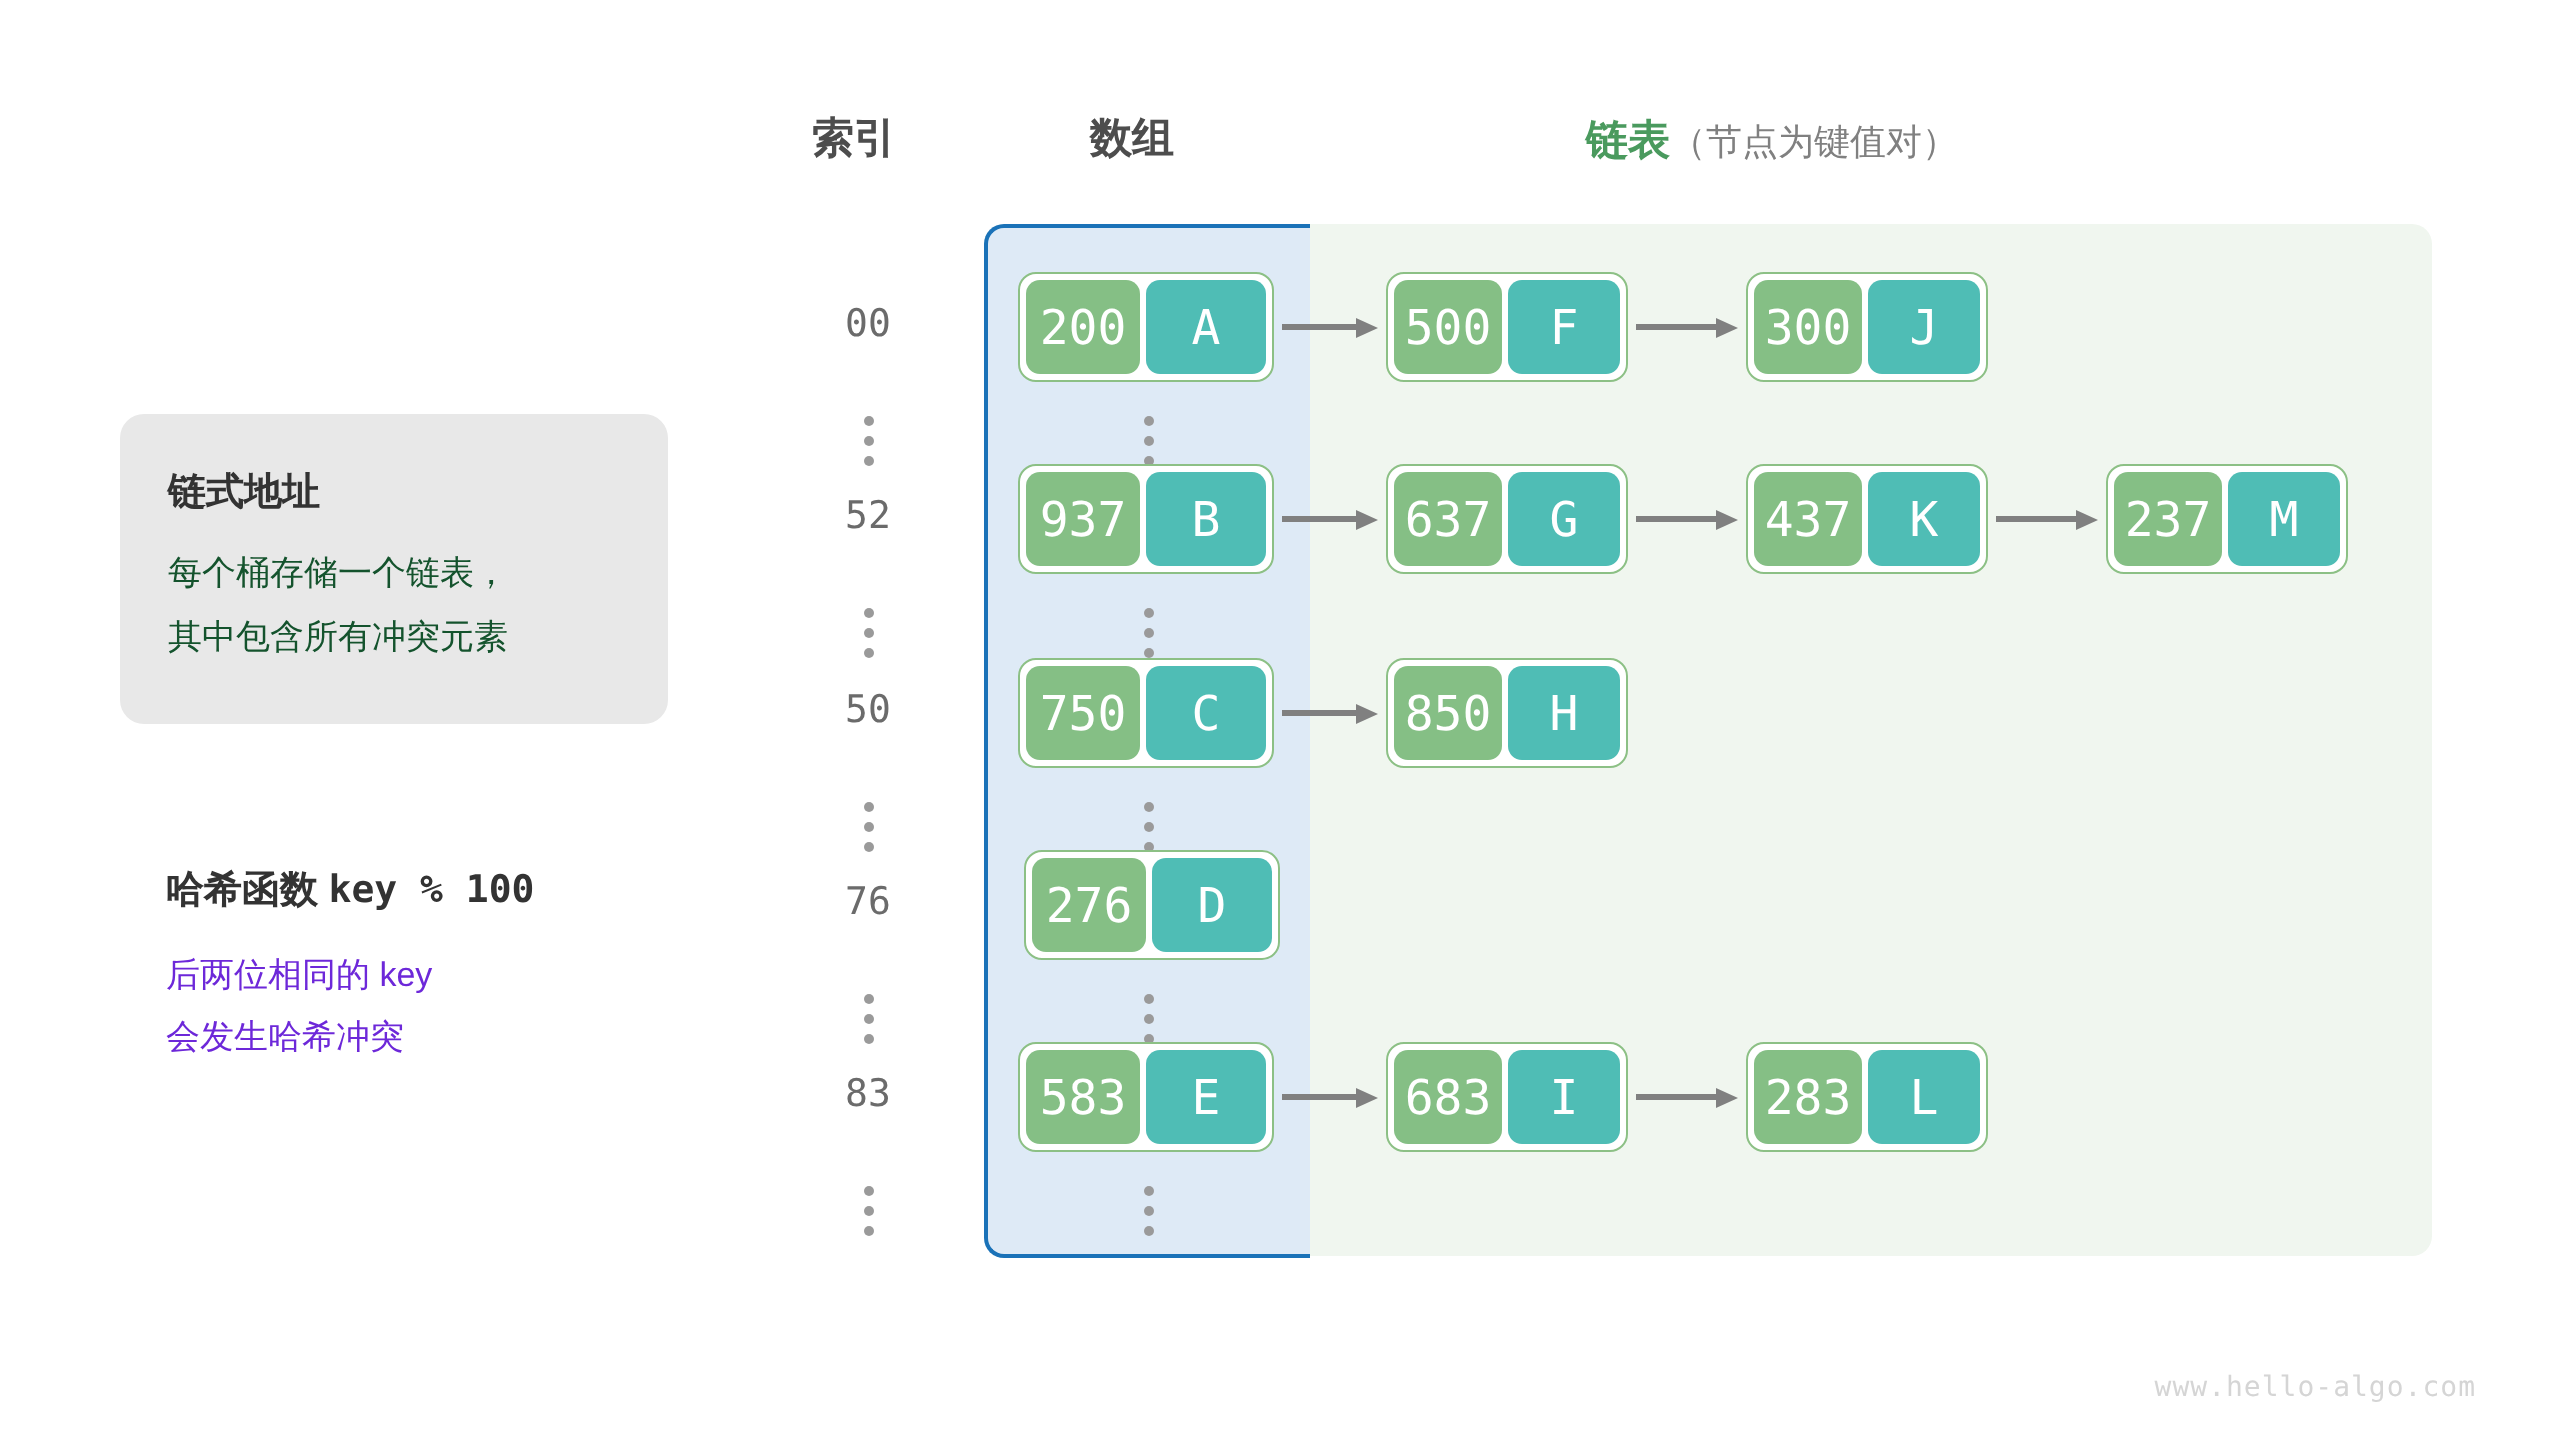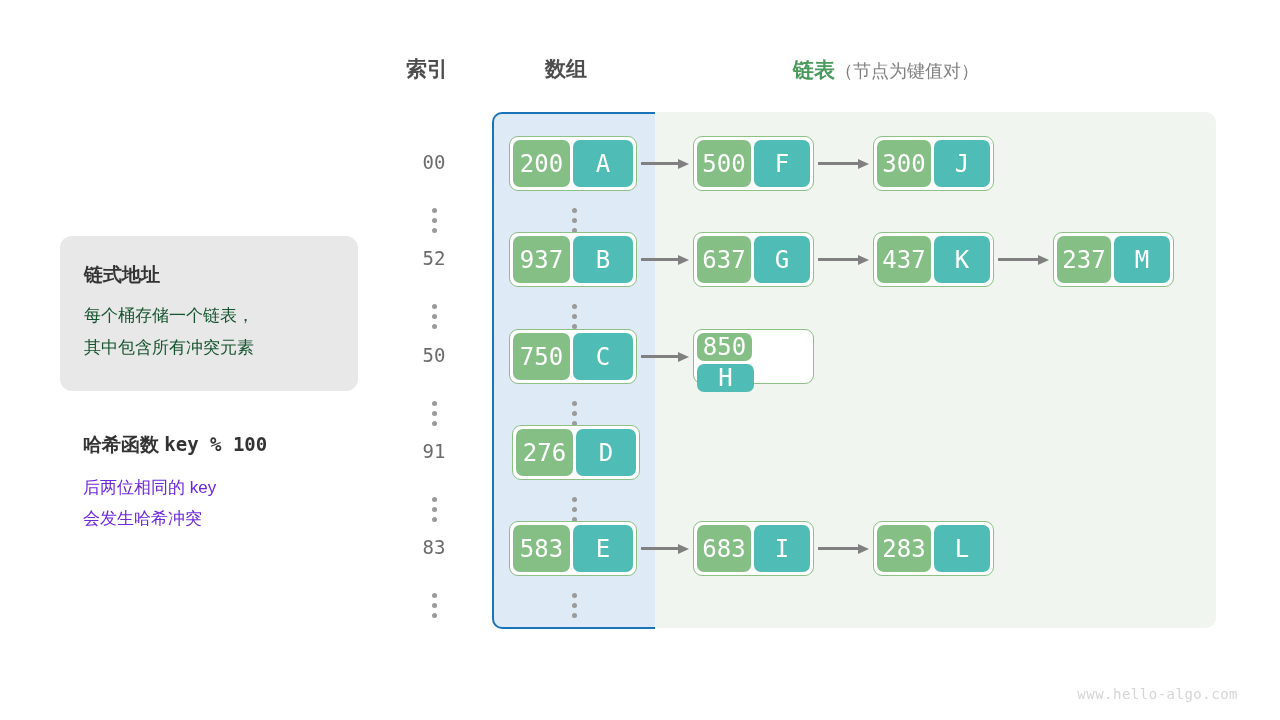--- a/index.html
+++ b/index.html
@@ -14,22 +14,22 @@
   
   .hdr{position:absolute;font-weight:bold;font-size:21px;color:#4d4d4d;white-space:nowrap;}
   #hdr-index{left:406px;top:55px;}
   #hdr-array{left:545px;top:55px;}
   #hdr-list{left:793px;top:56px;}
   #hdr-list .green{color:#4a9a5e;font-weight:bold;font-size:21px;}
   #hdr-list .sub{color:#808080;font-weight:normal;font-size:18px;}
 
   
   #info-card{
-    position:absolute;left:60px;top:207px;width:298px;height:155px;
-    background:#e8e8e8;border-radius:12px;margin-top:29px;
+    position:absolute;left:60px;top:207px;width:274px;height:155px;
+    background:#e8e8e8;border-radius:12px;
   }
   #info-title{position:absolute;left:24px;top:26px;font-size:19px;font-weight:bold;color:#333333;}
   #info-desc{position:absolute;left:24px;top:64px;font-size:17px;color:#14532d;line-height:32px;width:260px;}
 
   
   #hash-block{position:absolute;left:83px;top:432px;width:300px;}
   #hash-title{font-size:19px;font-weight:bold;color:#333333;white-space:nowrap;}
   #hash-title .fn{font-family:"DejaVu Sans Mono","Liberation Mono",monospace;font-size:19px;font-weight:bold;}
   #hash-desc{margin-top:14px;font-size:17px;color:#6d28d9;line-height:31px;}
 
@@ -197,35 +197,35 @@
     </div>
     <div class="idx" style="top: 343.5px;">50</div>
     <div class="node arr" style="left: 509px; top: 329px; text-align: right;">
       <div class="cell key">750</div>
       <div class="cell val">C</div>
     </div>
     <div class="arrow" style="left: 641px; top: 351.5px; width: 48px;">
       <div class="shaft" style="width: 38px;"></div>
       <div class="head" style="left: 37px;"></div>
     </div>
-    <div class="node lst" style="left: 693px; top: 329px; flex-direction: column;">
+    <div class="node lst" style="left: 693px; top: 329px;">
       <div class="cell key">850</div>
       <div class="cell val">H</div>
     </div>
     <div class="dots idx-dots" style="top: 401px;">
       <i></i>
       <i></i>
       <i></i>
     </div>
     <div class="dots arr-dots" style="top: 401px;">
       <i></i>
       <i></i>
       <i></i>
     </div>
-    <div class="idx" style="top: 439.5px;">91</div>
+    <div class="idx" style="top: 439.5px;">76</div>
     <div class="node arr" style="left: 512px; top: 425px;">
       <div class="cell key">276</div>
       <div class="cell val">D</div>
     </div>
     <div class="dots idx-dots" style="top: 497px;">
       <i></i>
       <i></i>
       <i></i>
     </div>
     <div class="dots arr-dots" style="top: 497px;">

